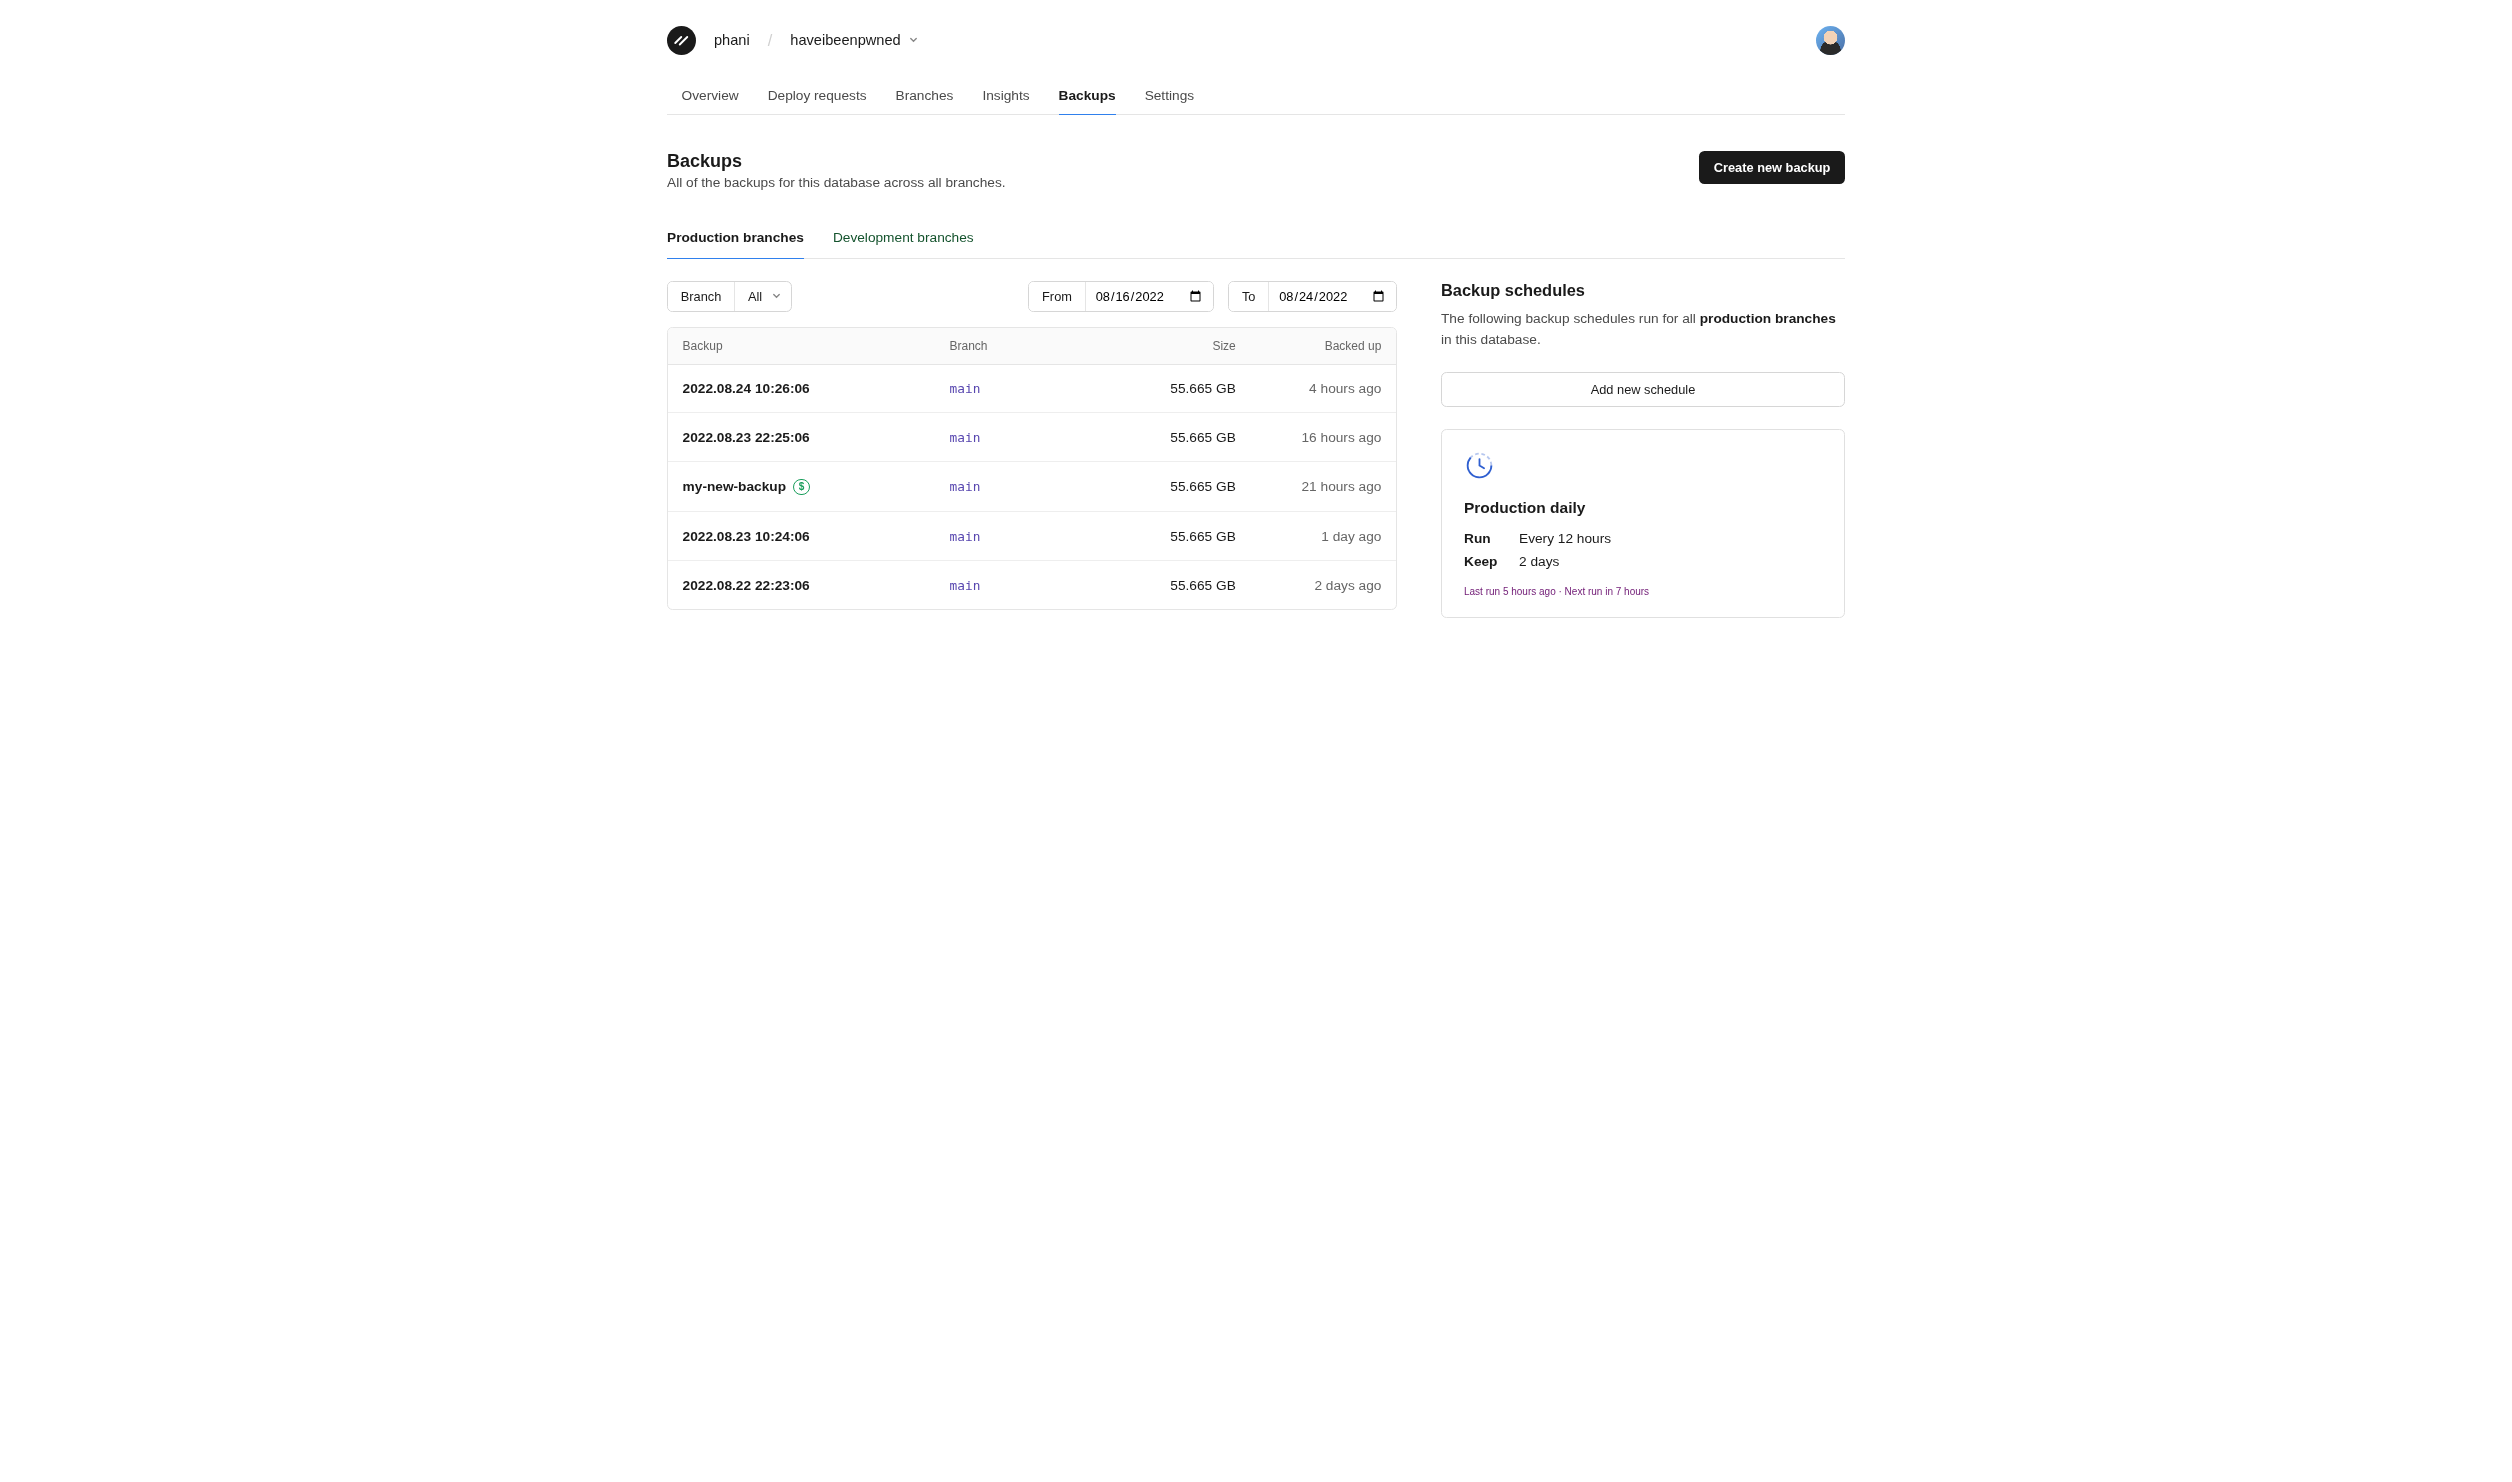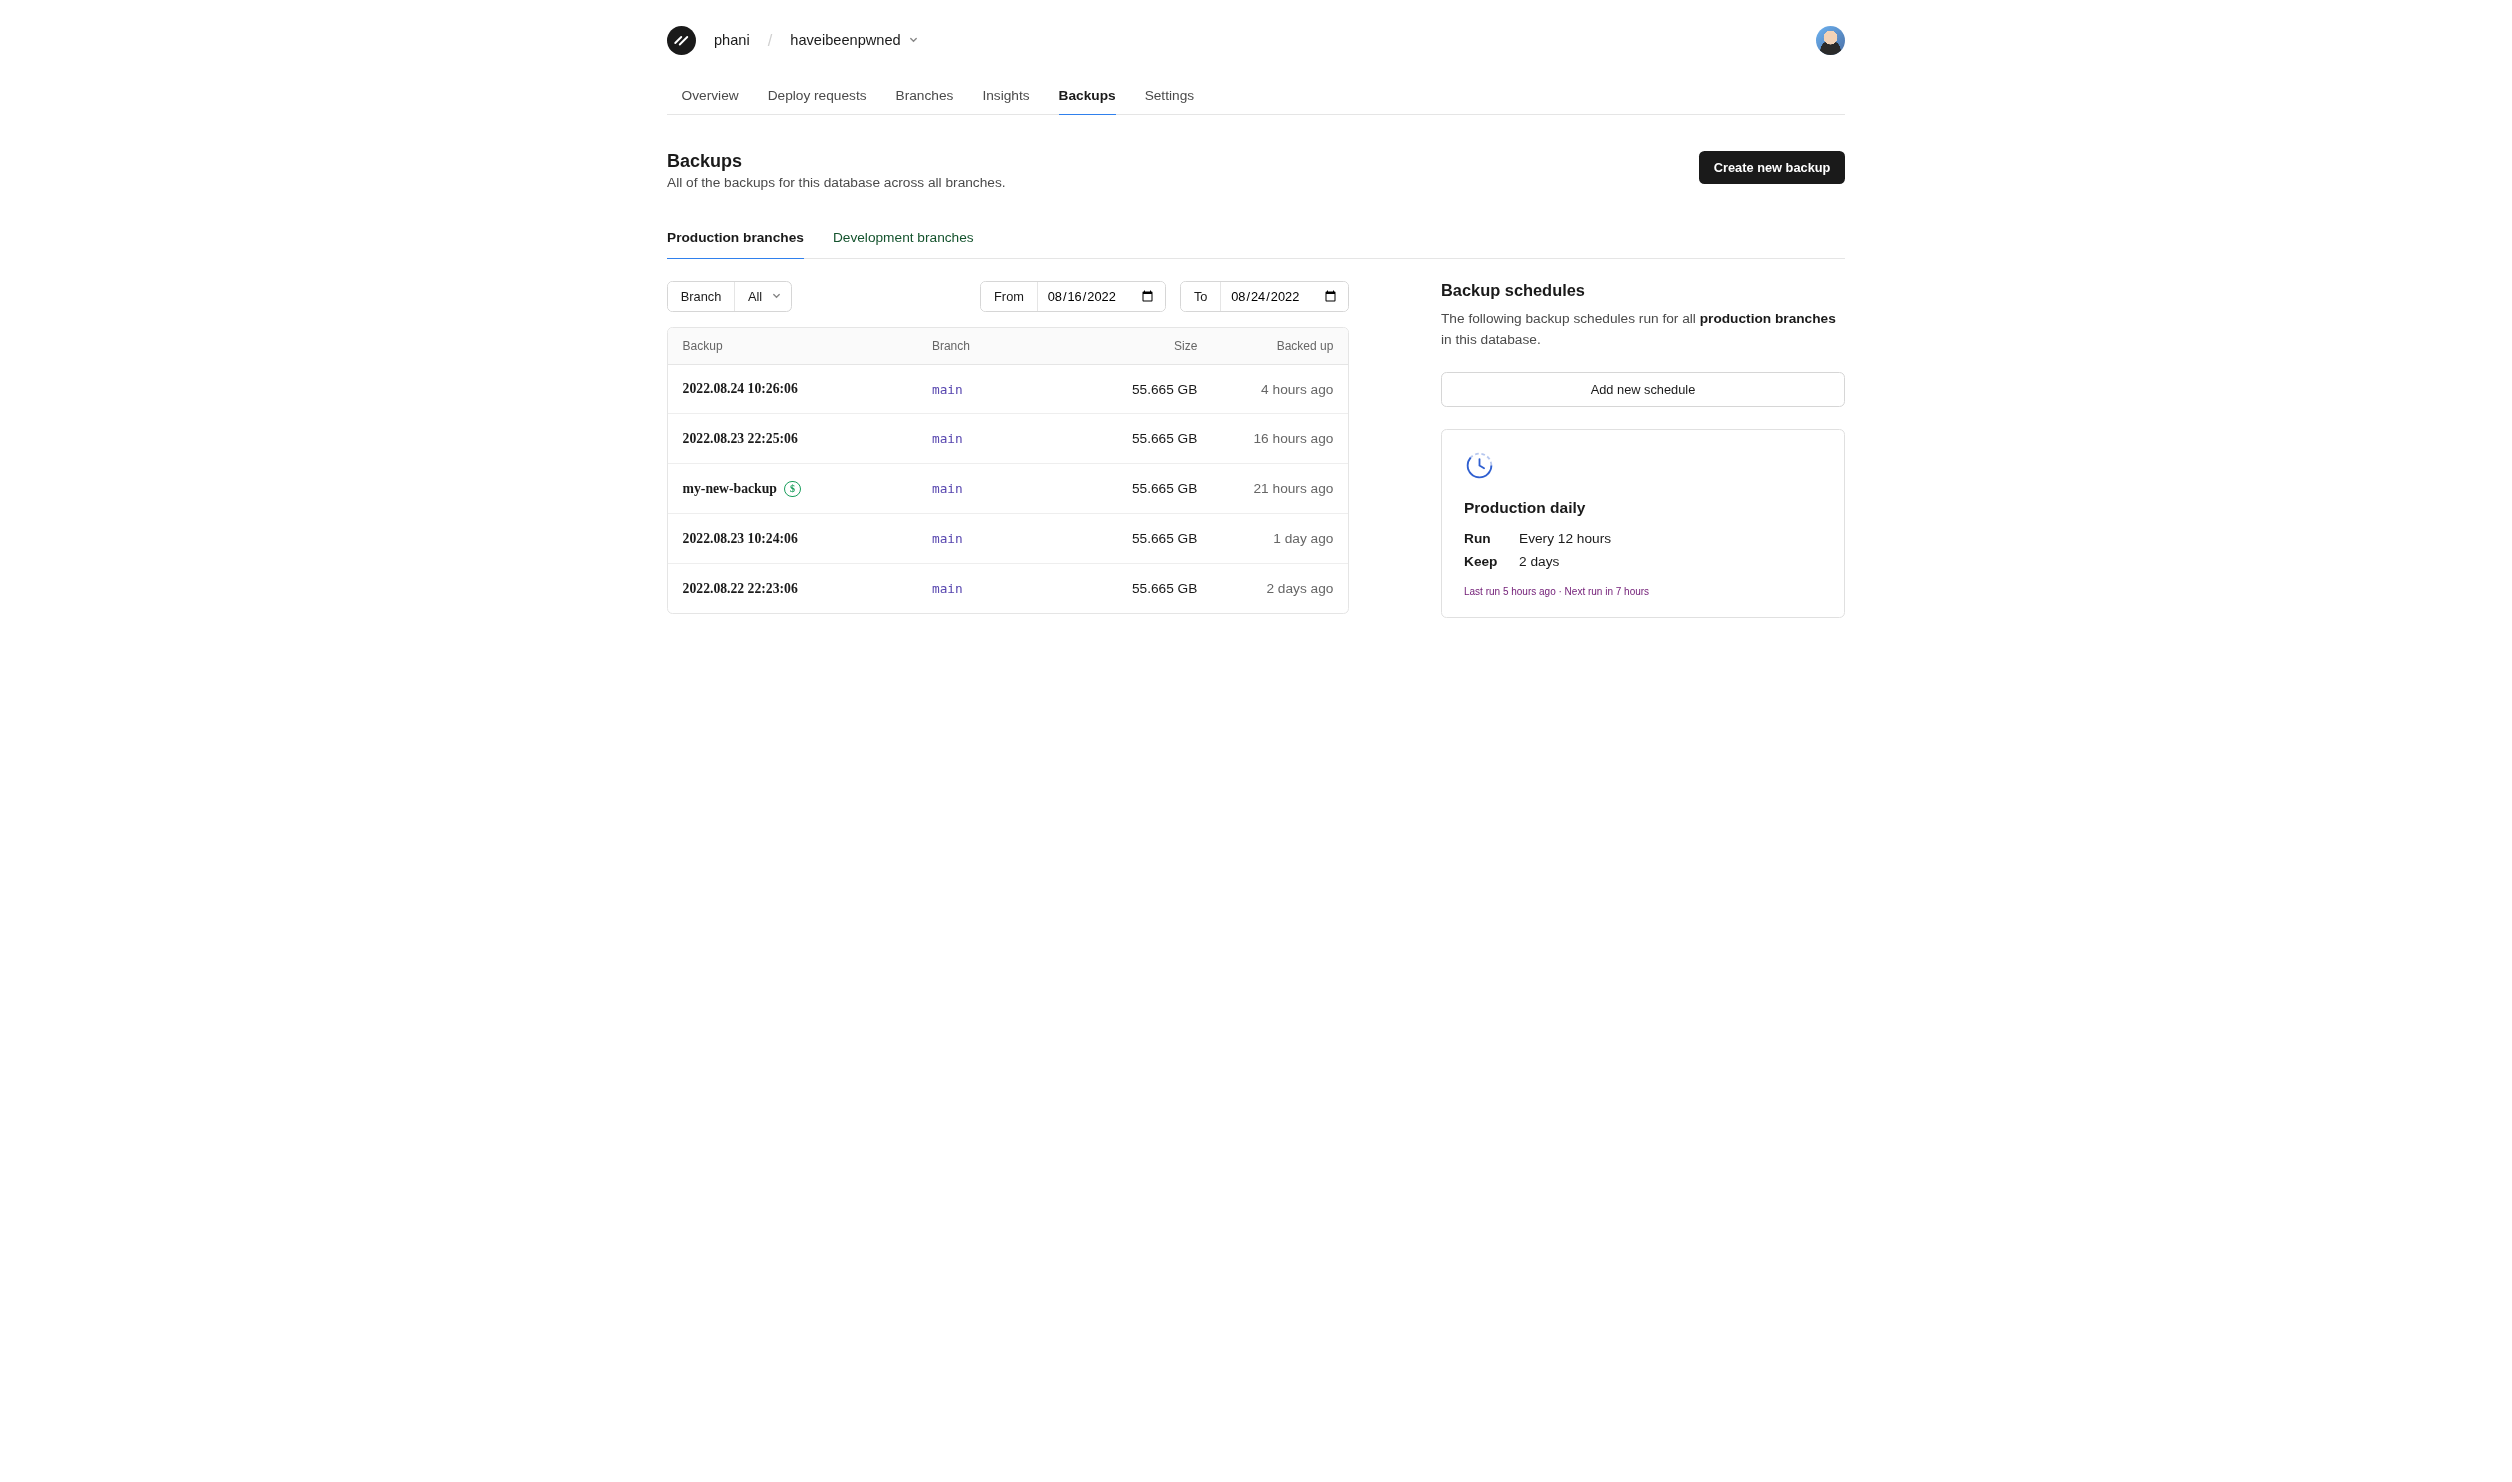--- a/index.html
+++ b/index.html
@@ -20,37 +20,37 @@
 .main-nav-item.active { color: #1a1a1a; font-weight: 600; border-bottom-color: #2f80ed; }
 .page-header-row { display: flex; justify-content: space-between; align-items: flex-start; margin-top: 36px; }
 .page-title { font-size: 18px; font-weight: 700; }
 .page-subtitle { font-size: 13.7px; color: #4a4a4a; margin-top: 3.6px; }
 .btn-primary { background: #1a1a1a; color: #fff; border: none; border-radius: 5.5px; padding: 9px 14.6px; font-size: 12.8px; font-weight: 600; cursor: pointer; }
 .sub-tabs { display: flex; gap: 29px; margin-top: 40px; border-bottom: 0.9px solid #e5e5e5; }
 .sub-tab { padding: 0 0 12.8px 0; font-size: 13.7px; color: #14532d; cursor: pointer; border-bottom: 1.8px solid transparent; margin-bottom: -0.9px; }
 .sub-tab.active { color: #1a1a1a; font-weight: 600; border-bottom-color: #2f80ed; }
 .content-row { display: flex; gap: 44px; margin-top: 22px; align-items: flex-start; }
 .left-col { flex: 1; min-width: 0; }
-.right-col { width: 404px; flex-shrink: 0; margin-left: 48px; }
+.right-col { width: 404px; flex-shrink: 0; }
 .filter-row { display: flex; justify-content: space-between; align-items: center; }
 .filter-group { display: flex; gap: 14.6px; }
 .pill-group { display: inline-flex; border: 0.9px solid #d6d6d6; border-radius: 5.5px; overflow: hidden; height: 31px; align-items:stretch;}
 .pill-label { padding: 0 12.8px; font-size: 12.8px; color: #1a1a1a; border-right: 0.9px solid #e5e5e5; display:flex; align-items:center; background:#fff;}
 .pill-select { padding: 0 29px 0 12.8px; font-size: 12.8px; color: #1a1a1a; border: none; background: #fff; appearance: none; position: relative; display:flex; align-items:center;}
 .pill-select-wrap { position: relative; display: flex; align-items: center; }
 .pill-select-wrap .chev { position: absolute; right: 9px; pointer-events: none; color: #888; }
 .pill-date { padding: 0 9px; font-size: 12.8px; border: none; background: #fff; display:flex; align-items:center; gap:7.3px; font-family:inherit;}
 .table { width: 100%; margin-top: 14.6px; border: 0.9px solid #e5e5e5; border-radius: 5.5px; overflow: hidden; }
 .thead { display: grid; grid-template-columns: 2.2fr 1.3fr 1.3fr 1.2fr; background: #fafafa; border-bottom: 0.9px solid #e5e5e5; }
 .th { padding: 11px 14.6px; font-size: 12px; color: #666; font-weight: 400; }
 .th.right { text-align: right; }
 .tbody-row { display: grid; grid-template-columns: 2.2fr 1.3fr 1.3fr 1.2fr; border-bottom: 0.9px solid #eee; align-items: center; }
 .tbody-row:last-child { border-bottom: none; }
 .td { padding: 16.4px 14.6px; font-size: 13.7px; }
-.td-name { font-weight: 600; display: flex; align-items: center; gap: 7.3px; font-family: Liberation Serif, serif; }
+.td-name { font-weight: 600; display: flex; align-items: center; gap: 7.3px; }
 .td-branch { color: #5746af; font-family: ui-monospace, Menlo, monospace; font-size: 12.8px; }
 .td-size { text-align: right; color: #1a1a1a; }
 .td-age { text-align: right; color: #666; }
 .dollar-badge { width: 16.4px; height: 16.4px; border: 1.4px solid #1a9e5c; border-radius: 50%; display: inline-flex; align-items: center; justify-content: center; color: #1a9e5c; font-size: 10px; font-weight: 600; }
 .sched-title { font-size: 16.4px; font-weight: 700; }
 .sched-desc { font-size: 13.7px; color: #4a4a4a; margin-top: 9px; line-height: 1.5; }
 .sched-desc b { color: #1a1a1a; font-weight: 600; }
 .btn-secondary { width: 100%; background: #fff; border: 0.9px solid #d6d6d6; border-radius: 5.5px; padding: 9px 0; font-size: 12.8px; font-weight: 500; cursor: pointer; margin-top: 22px; color:#1a1a1a;}
 .card { border: 0.9px solid #e0e0e0; border-radius: 5.5px; margin-top: 22px; overflow: hidden; }
 .card-body { padding: 20px 22px; }

